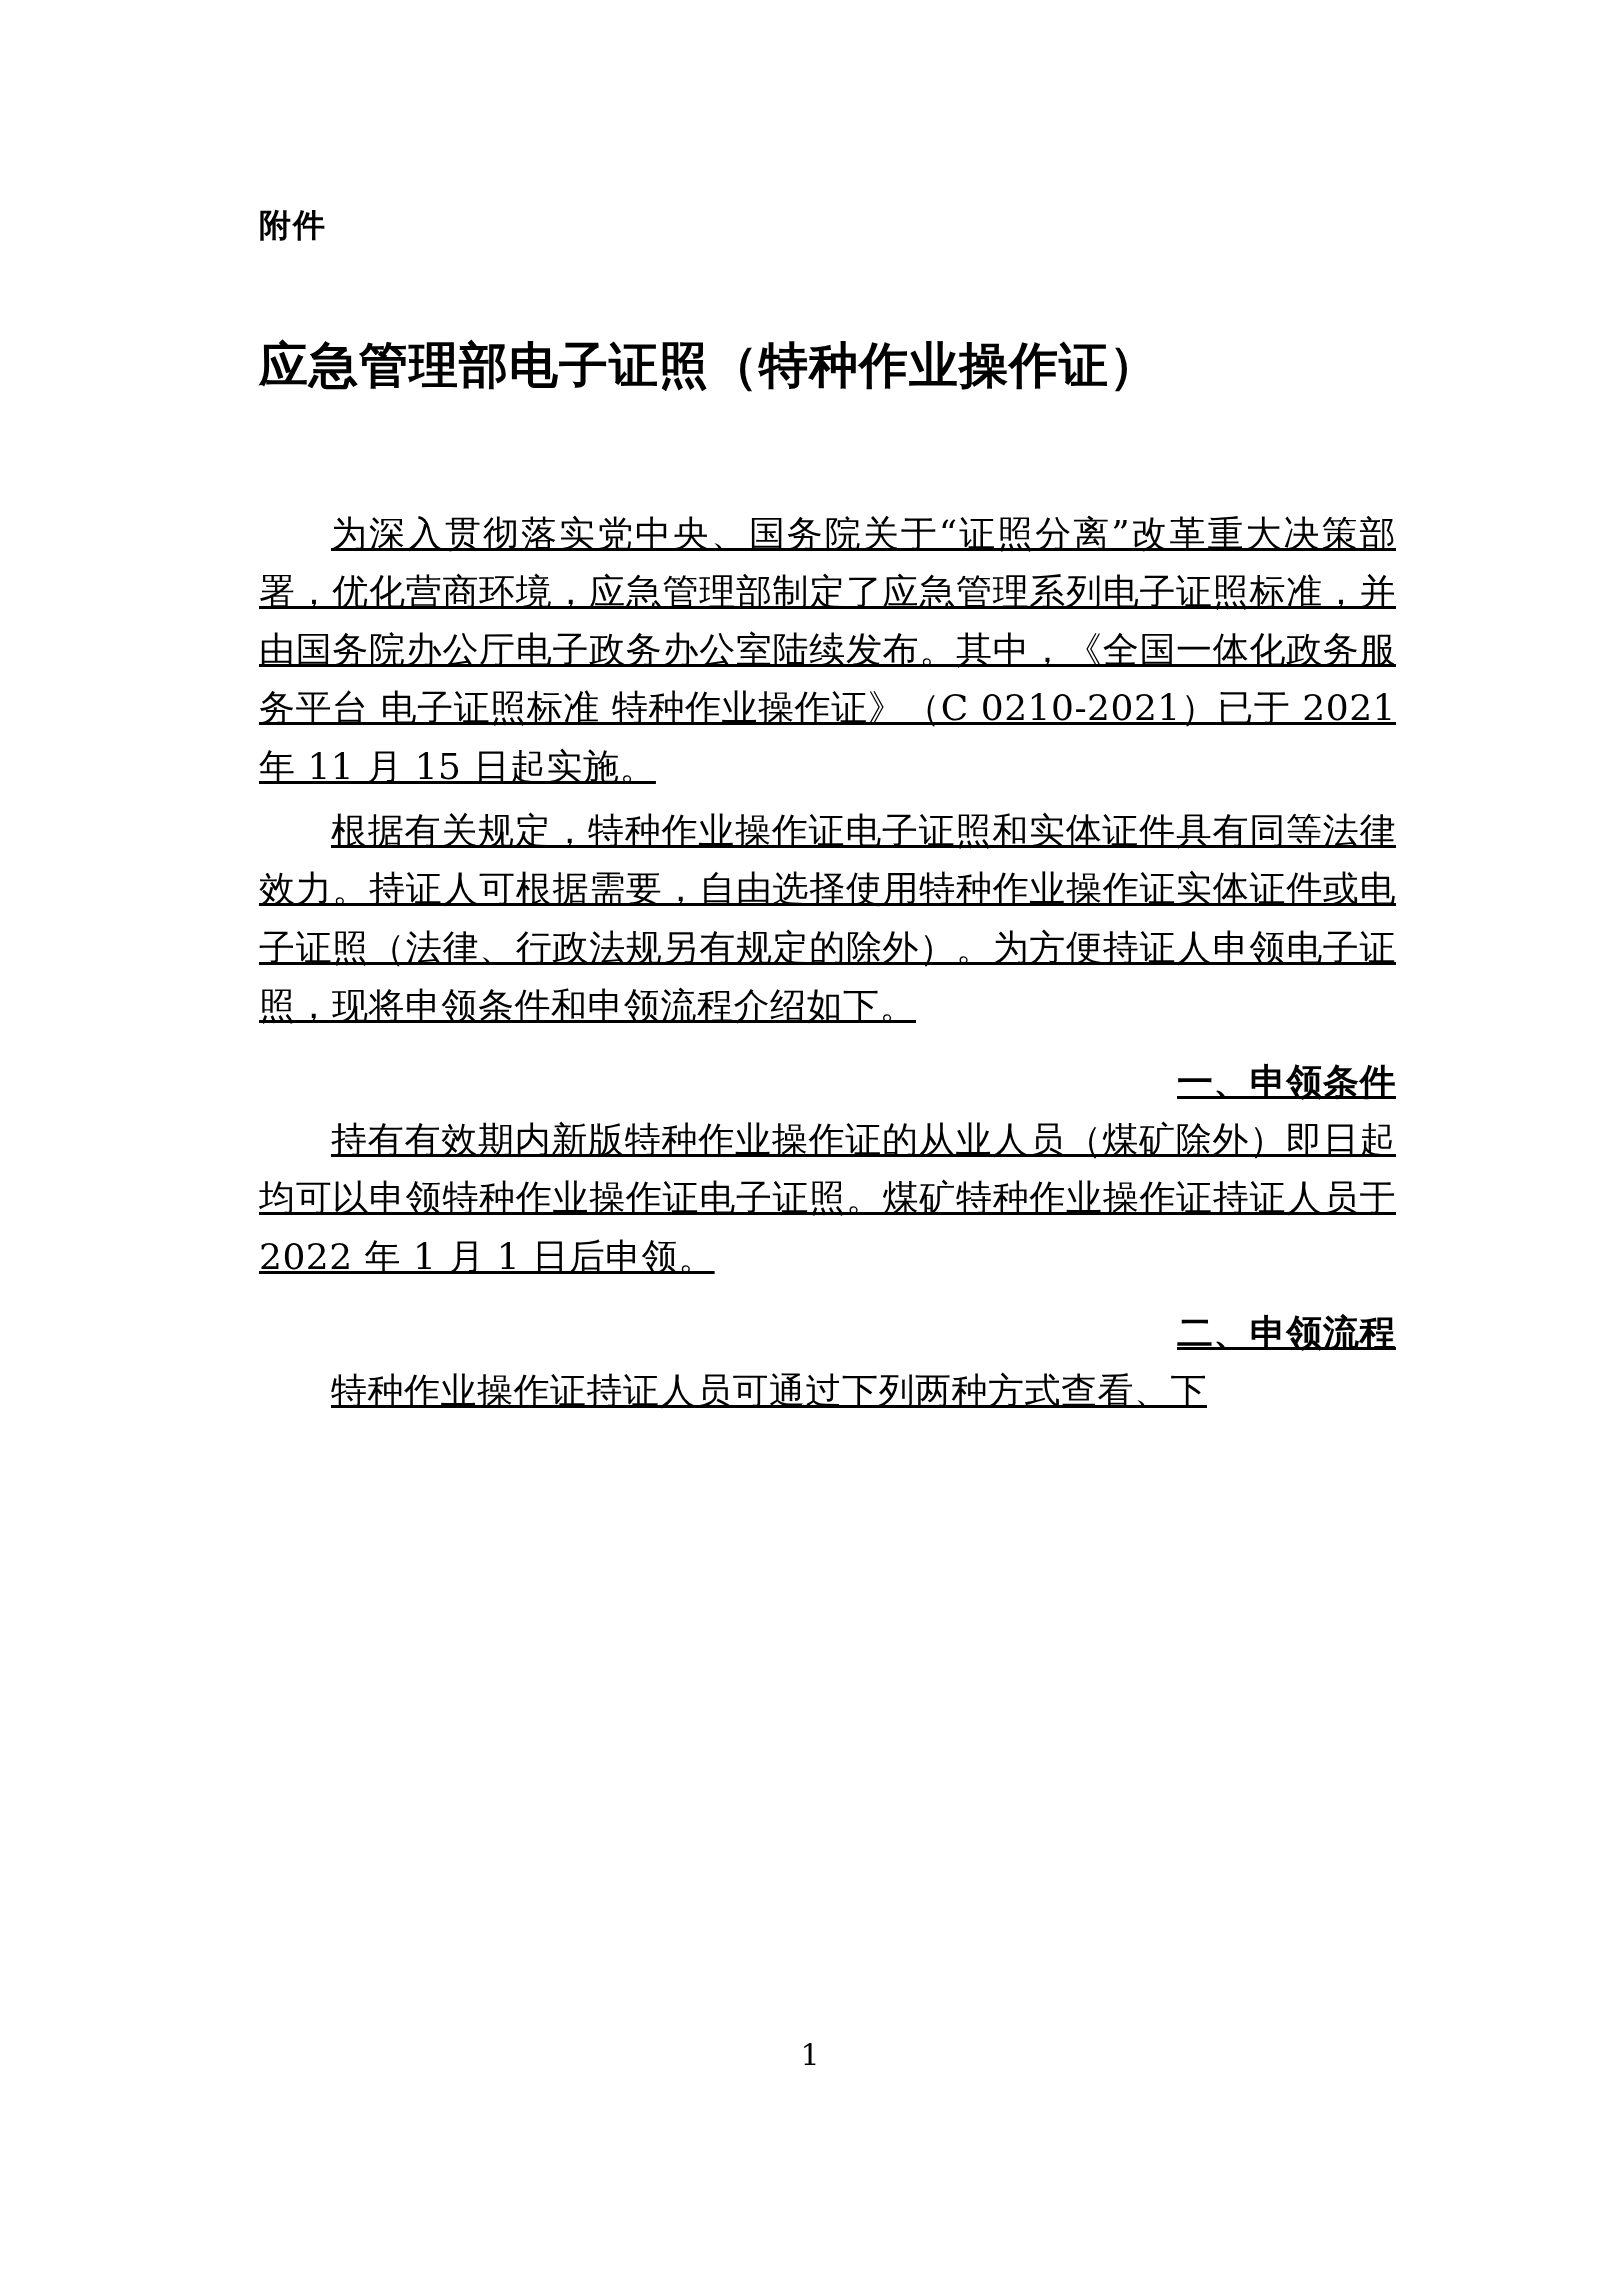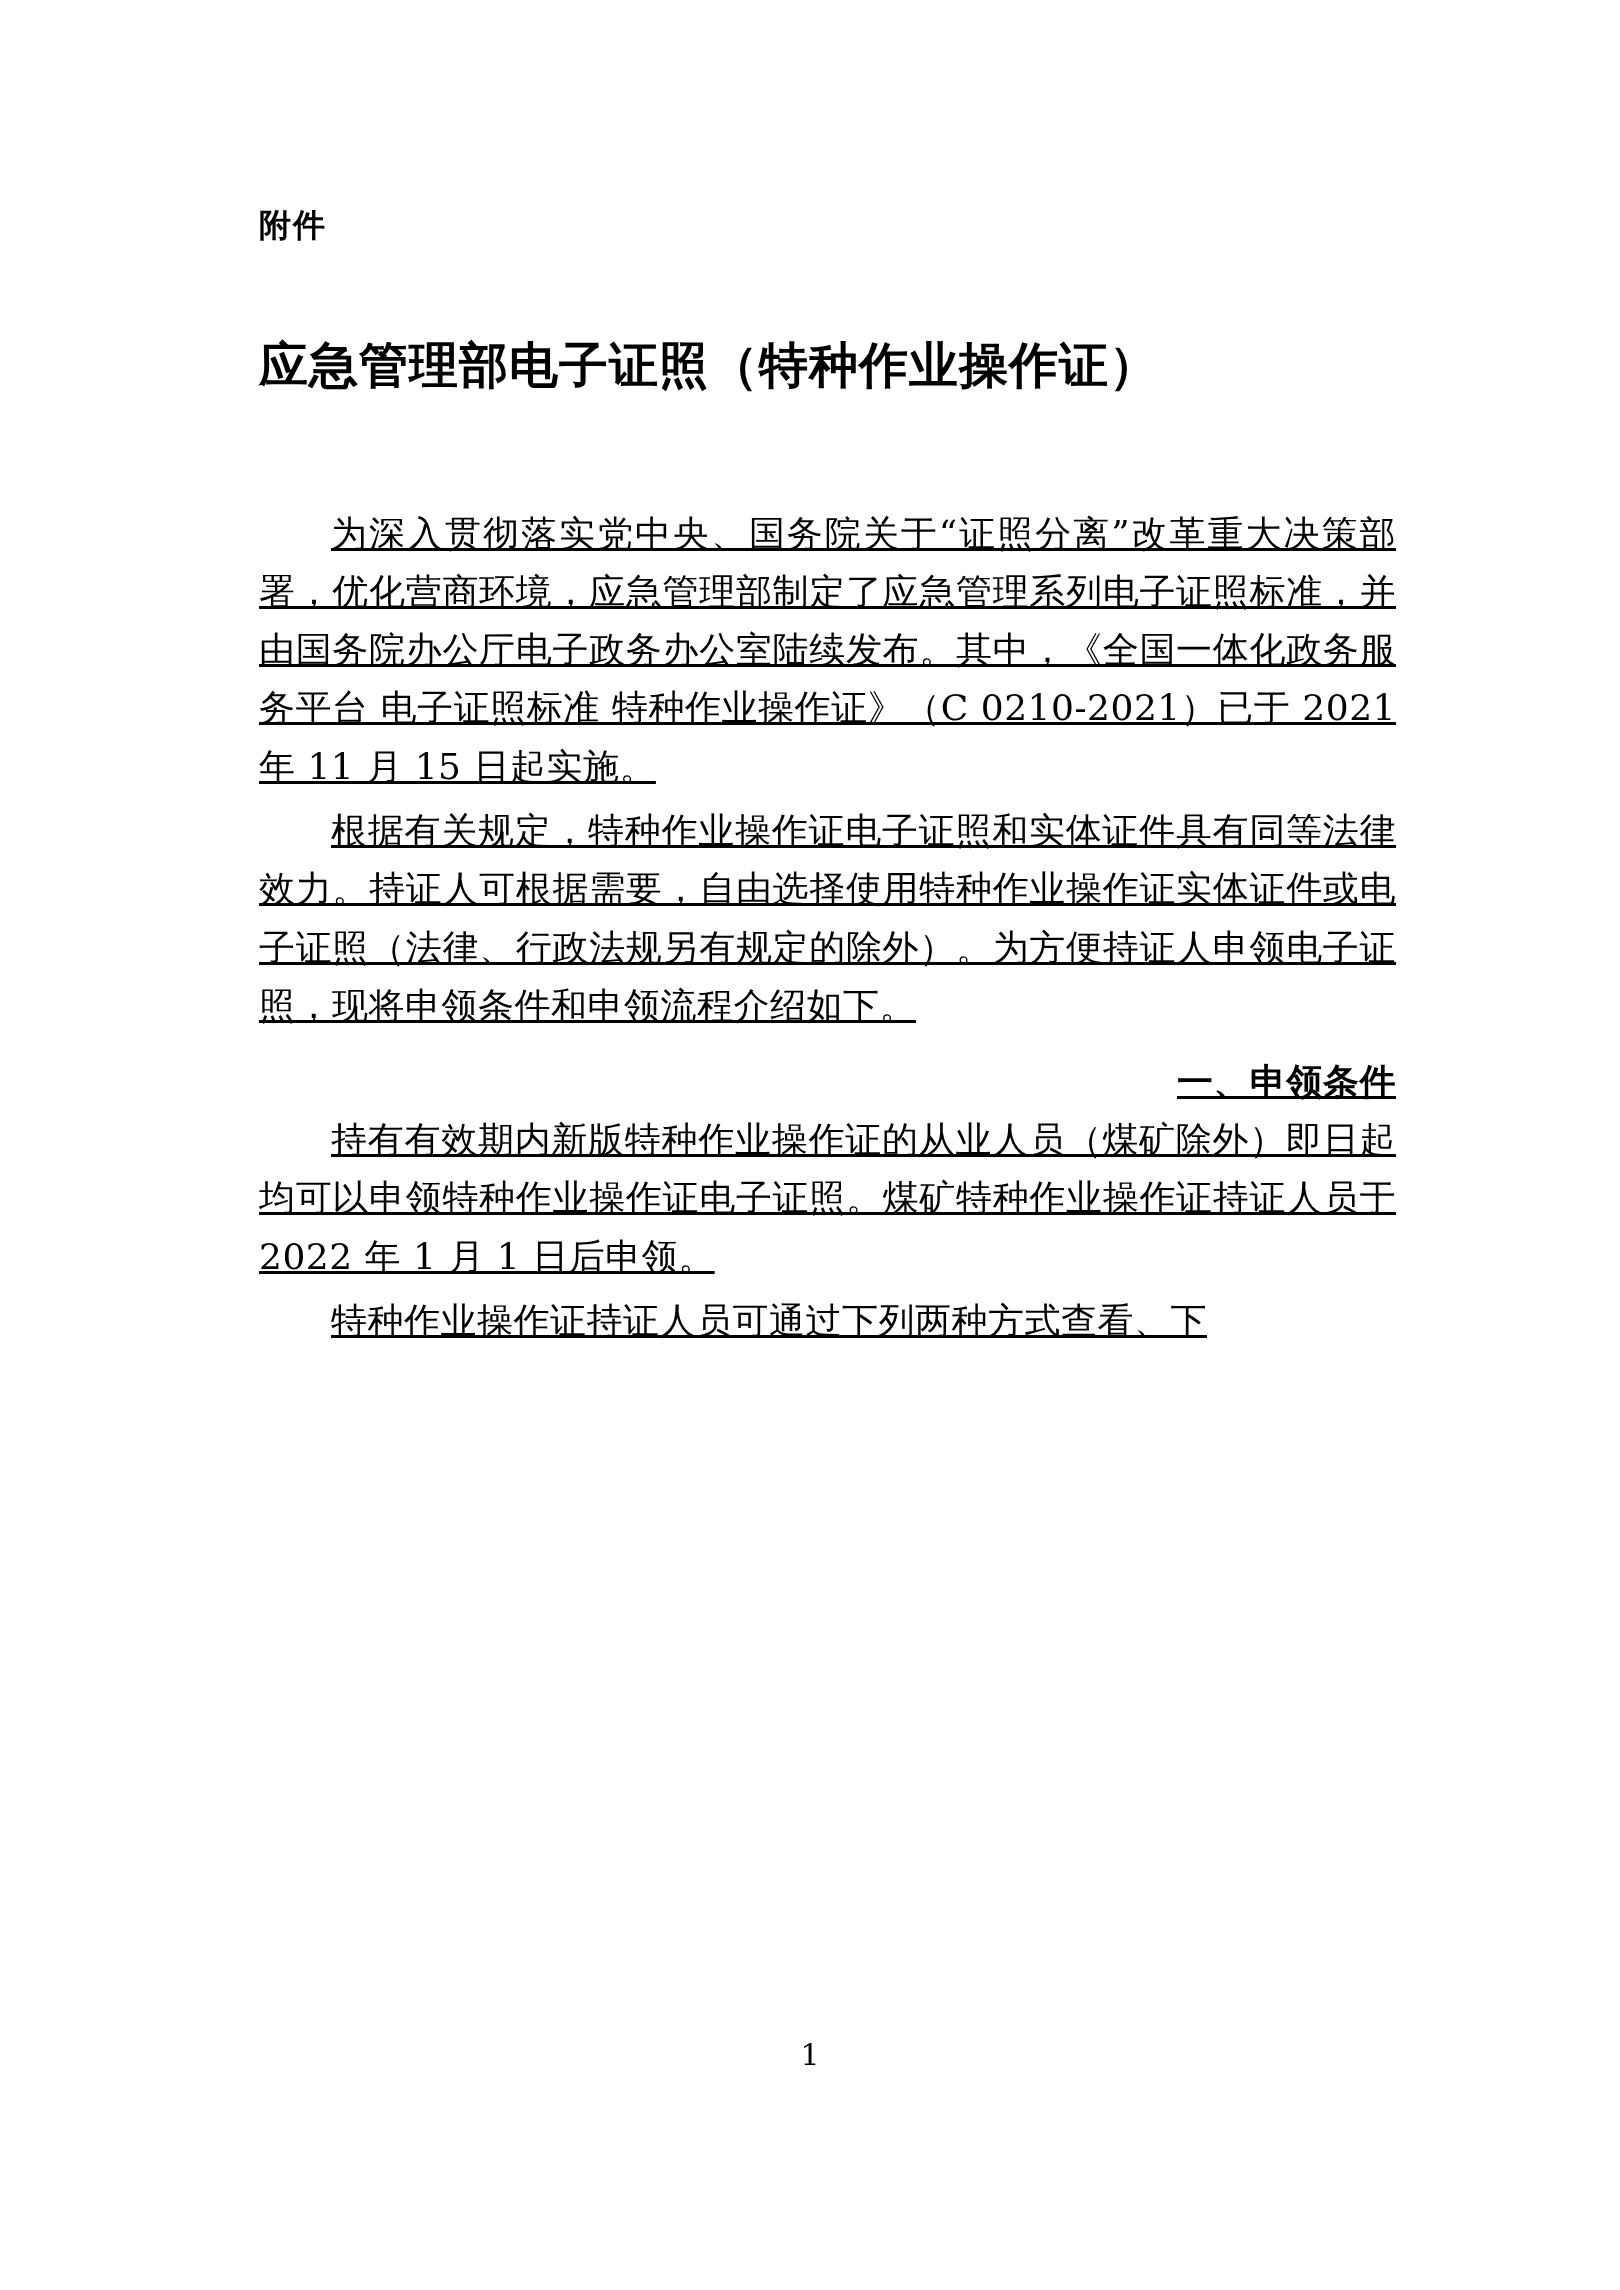--- a/index.html
+++ b/index.html
@@ -100,20 +100,21 @@
     <div class="body-block">
 
       <p class="para">为深入贯彻落实党中央、国务院关于“证照分离”改革重大决策部署，优化营商环境，应急管理部制定了应急管理系列电子证照标准，并由国务院办公厅电子政务办公室陆续发布。其中，《全国一体化政务服务平台 电子证照标准 特种作业操作证》（C 0210-2021）已于 2021 年 11 月 15 日起实施。</p>
 
       <p class="para">根据有关规定，特种作业操作证电子证照和实体证件具有同等法律效力。持证人可根据需要，自由选择使用特种作业操作证实体证件或电子证照（法律、行政法规另有规定的除外）。为方便持证人申领电子证照，现将申领条件和申领流程介绍如下。</p>
 
       <h2 class="section">一、申领条件</h2>
 
       <p class="para">持有有效期内新版特种作业操作证的从业人员（煤矿除外）即日起均可以申领特种作业操作证电子证照。煤矿特种作业操作证持证人员于 2022 年 1 月 1 日后申领。</p>
 
+      <h2 class="section">二、申领流程</h2>
 
       <p class="para">特种作业操作证持证人员可通过下列两种方式查看、下</p>
 
     </div>
   </div>
 
   <div class="page-number">1</div>
 </div>
 
 

